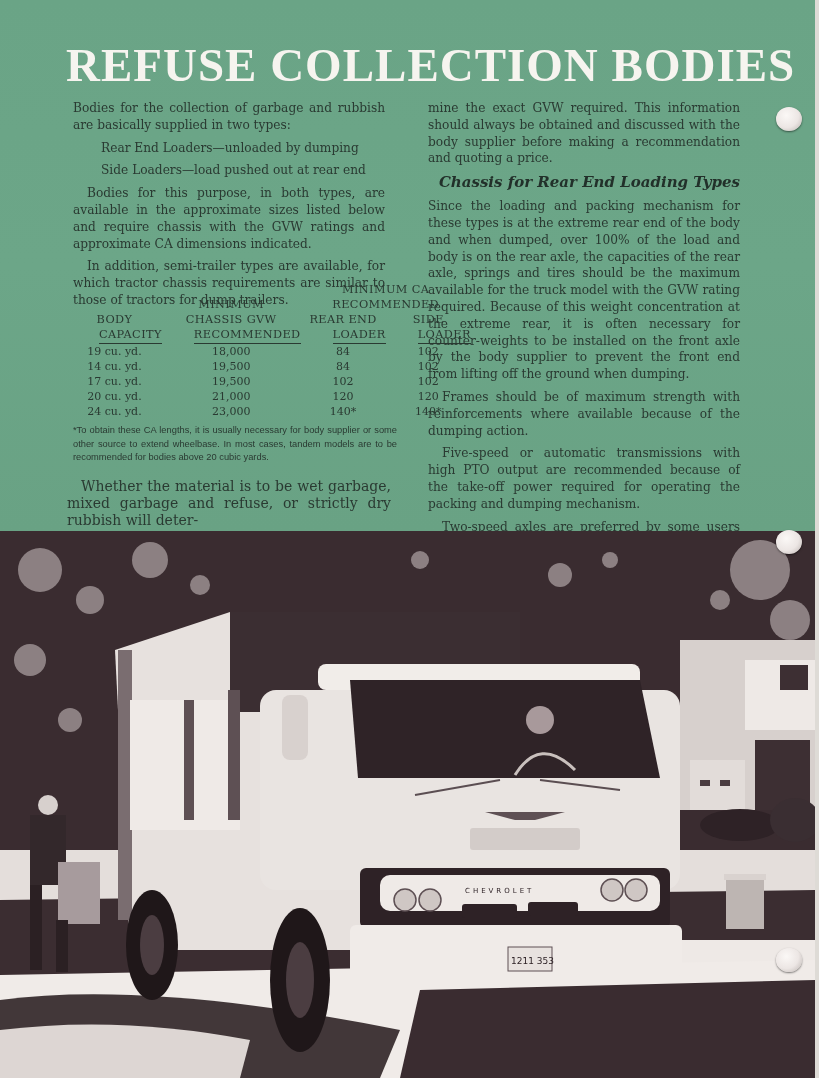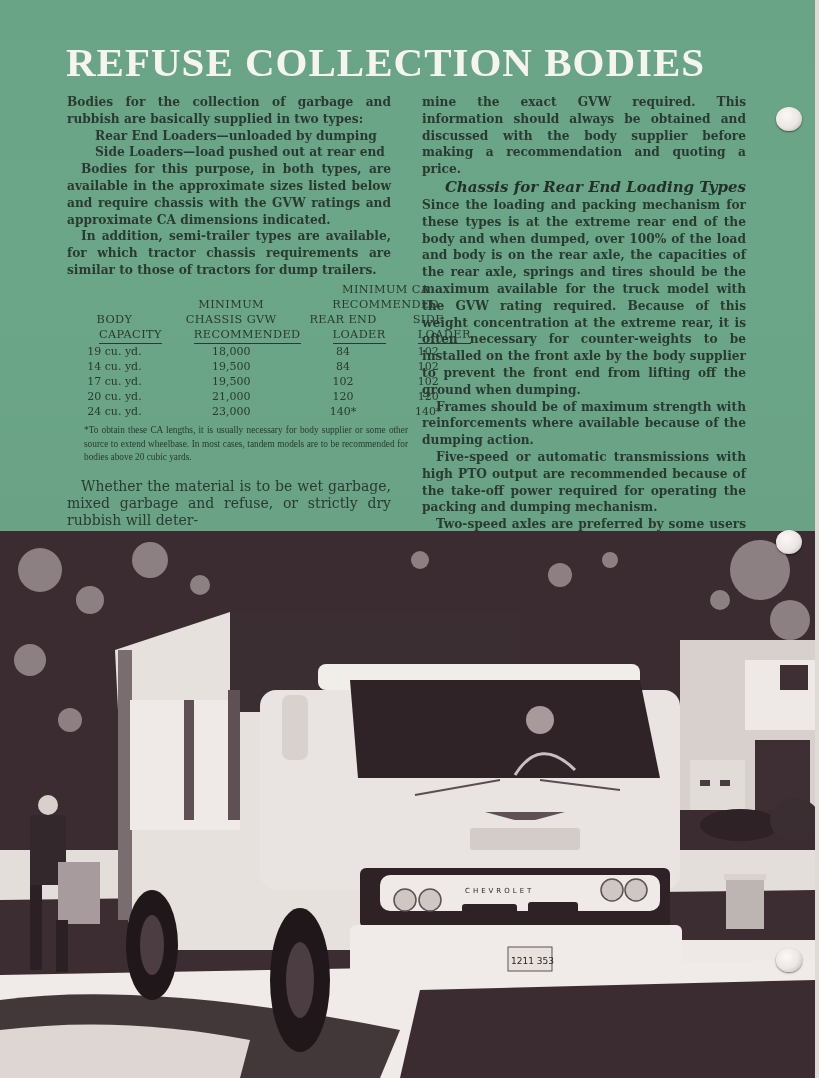--- a/index.html
+++ b/index.html
@@ -1,32 +1,32 @@
 <!DOCTYPE html>
 <html><head>
 <meta charset="utf-8">
 <style>
   html, body { margin:0; padding:0; }
   body { width:819px; height:1078px; overflow:hidden; background:#e9e6e2; position:relative; font-family:"DejaVu Serif", serif; }
   .page { position:absolute; left:0; top:0; width:815px; height:1078px; background:#6ea587; }
   .page-edge { position:absolute; right:0; top:0; width:4px; height:1078px; background:#dedbd6; }
   .green-panel { position:absolute; left:0; top:0; width:815px; height:531px; background:linear-gradient(180deg,#6aa486 0%,#6ca688 50%,#69a284 100%); }
-  .title { position:absolute; left:66px; top:38px; font-family:"Liberation Serif", serif; font-weight:bold; font-size:41px; letter-spacing:1px; color:#f6f4ef; white-space:nowrap; }
+  .title { position:absolute; left:66px; top:38px; font-family:"Liberation Serif", serif; font-weight:bold; font-size:47px; letter-spacing:1px; color:#f6f4ef; white-space:nowrap; }
   .col { position:absolute; font-family:"DejaVu Serif", serif; font-size:12.2px; line-height:16.8px; color:#2a3a32; text-align:justify; }
   .col-left { left:67px; top:94px; width:324px; }
   .col-right { left:422px; top:94px; width:324px; }
-  .col p { margin:0;font-weight:bold; }
+  .col p { margin:6px; }
   .indent { text-indent:14px; }
   .center-line { text-align:left; padding-left:28px; }
   .subhead { font-family:"DejaVu Serif", serif; font-style:italic; font-weight:bold; font-size:15px; line-height:19px; color:#22302a; margin:0; text-align:right; }
   table.spec { position:absolute; left:67px; top:282px; width:326px; border-collapse:collapse; font-family:"DejaVu Serif", serif; font-size:11.3px; color:#2a3a32; }
   table.spec th { font-weight:normal; letter-spacing:0.4px; line-height:15px; padding:0; vertical-align:bottom; text-align:center; white-space:nowrap; }
   table.spec th.ul span { border-bottom:1.5px solid #2a3a32; display:inline-block; padding-bottom:1px;margin-left:32px; }
   table.spec td { text-align:center; padding:0; line-height:15px; font-size:11px; }
-  .footnote { position:absolute; left:84px; top:424px; width:324px; font-family:Liberation Serif, serif; font-size:9.3px; line-height:13.6px; color:#2a3a32; text-align:justify; }
+  .footnote { position:absolute; left:73px; top:424px; width:324px; font-family:Liberation Sans, sans-serif; font-size:9.3px; line-height:13.6px; color:#2a3a32; text-align:justify; }
   .after-note { position:absolute; left:67px; top:478px; width:324px; font-size:14px; line-height:16.8px; color:#2a3a32; text-align:justify; }
   .photo { position:absolute; left:0; top:531px; width:815px; height:547px; overflow:hidden; background:#fef9c3; }
   .hole { position:absolute; width:26px; height:24px; border-radius:50%; background:radial-gradient(circle at 40% 35%,#fbf8f6 0%,#ece6e4 55%,#b9b1ae 100%); box-shadow:0 1px 2px rgba(0,0,0,0.5); }
 </style>
 </head>
 <body>
 
 <div class="page">
   <div class="green-panel">
     <div class="title">REFUSE COLLECTION BODIES</div>

